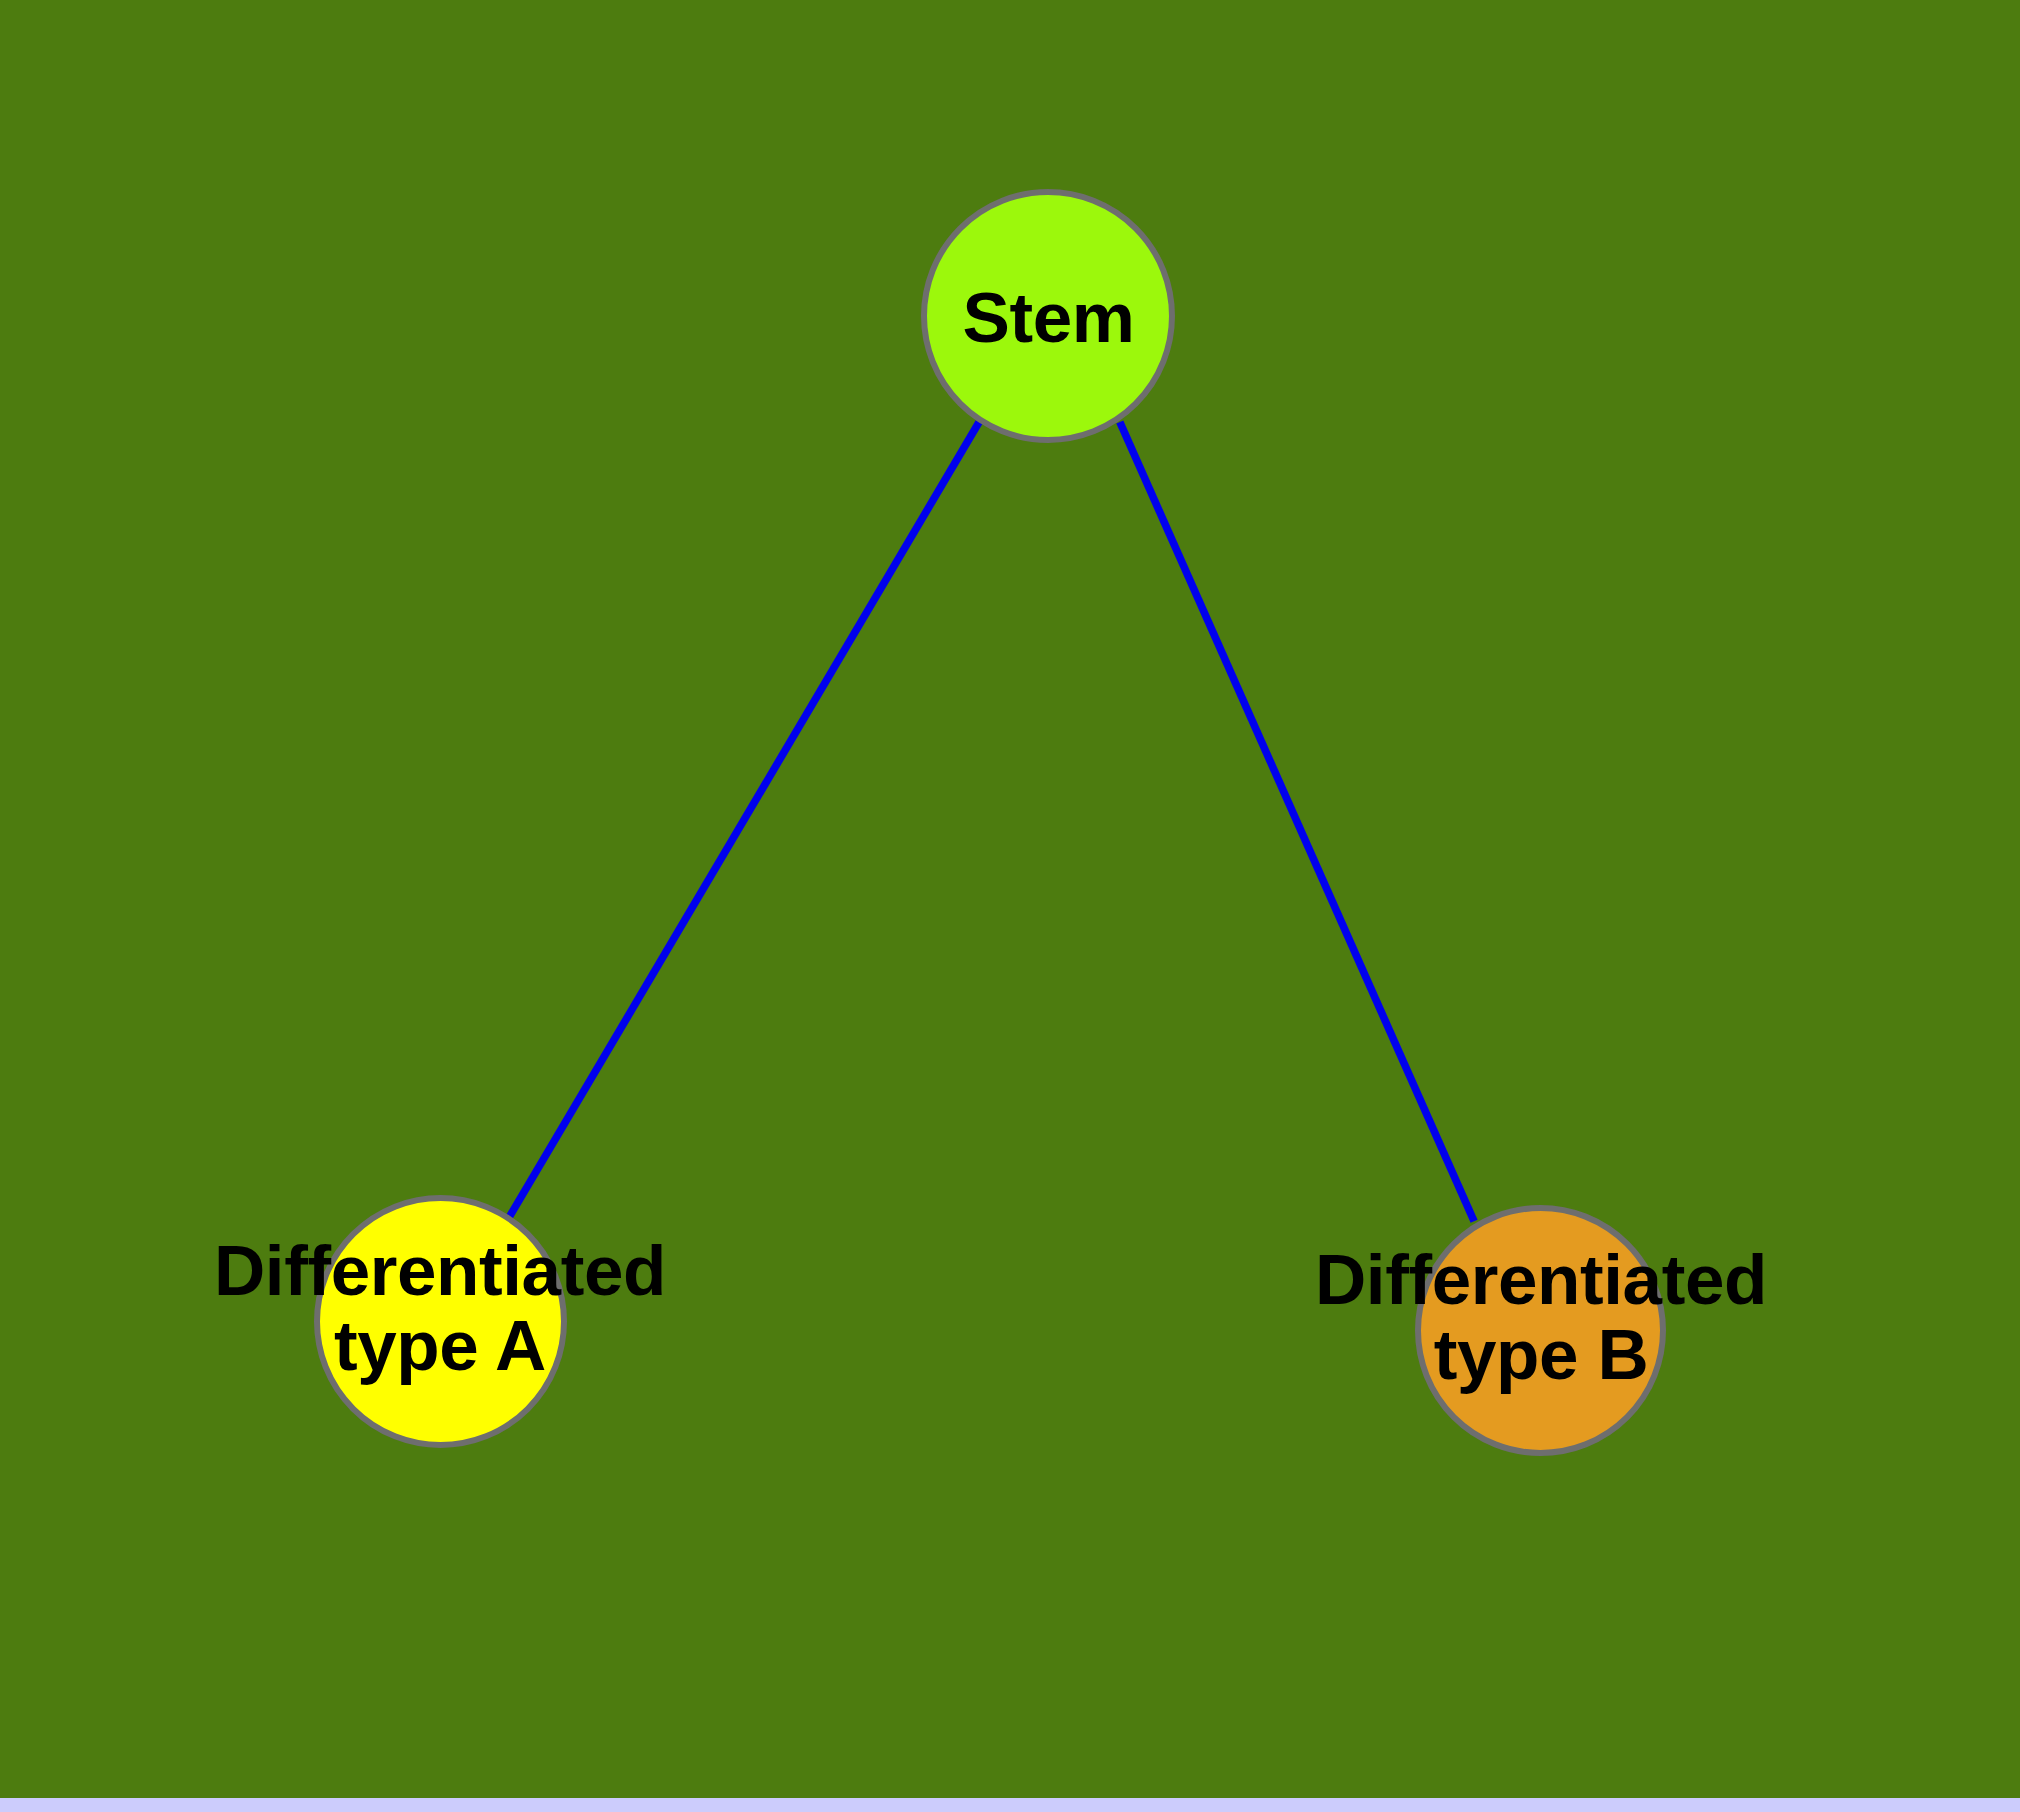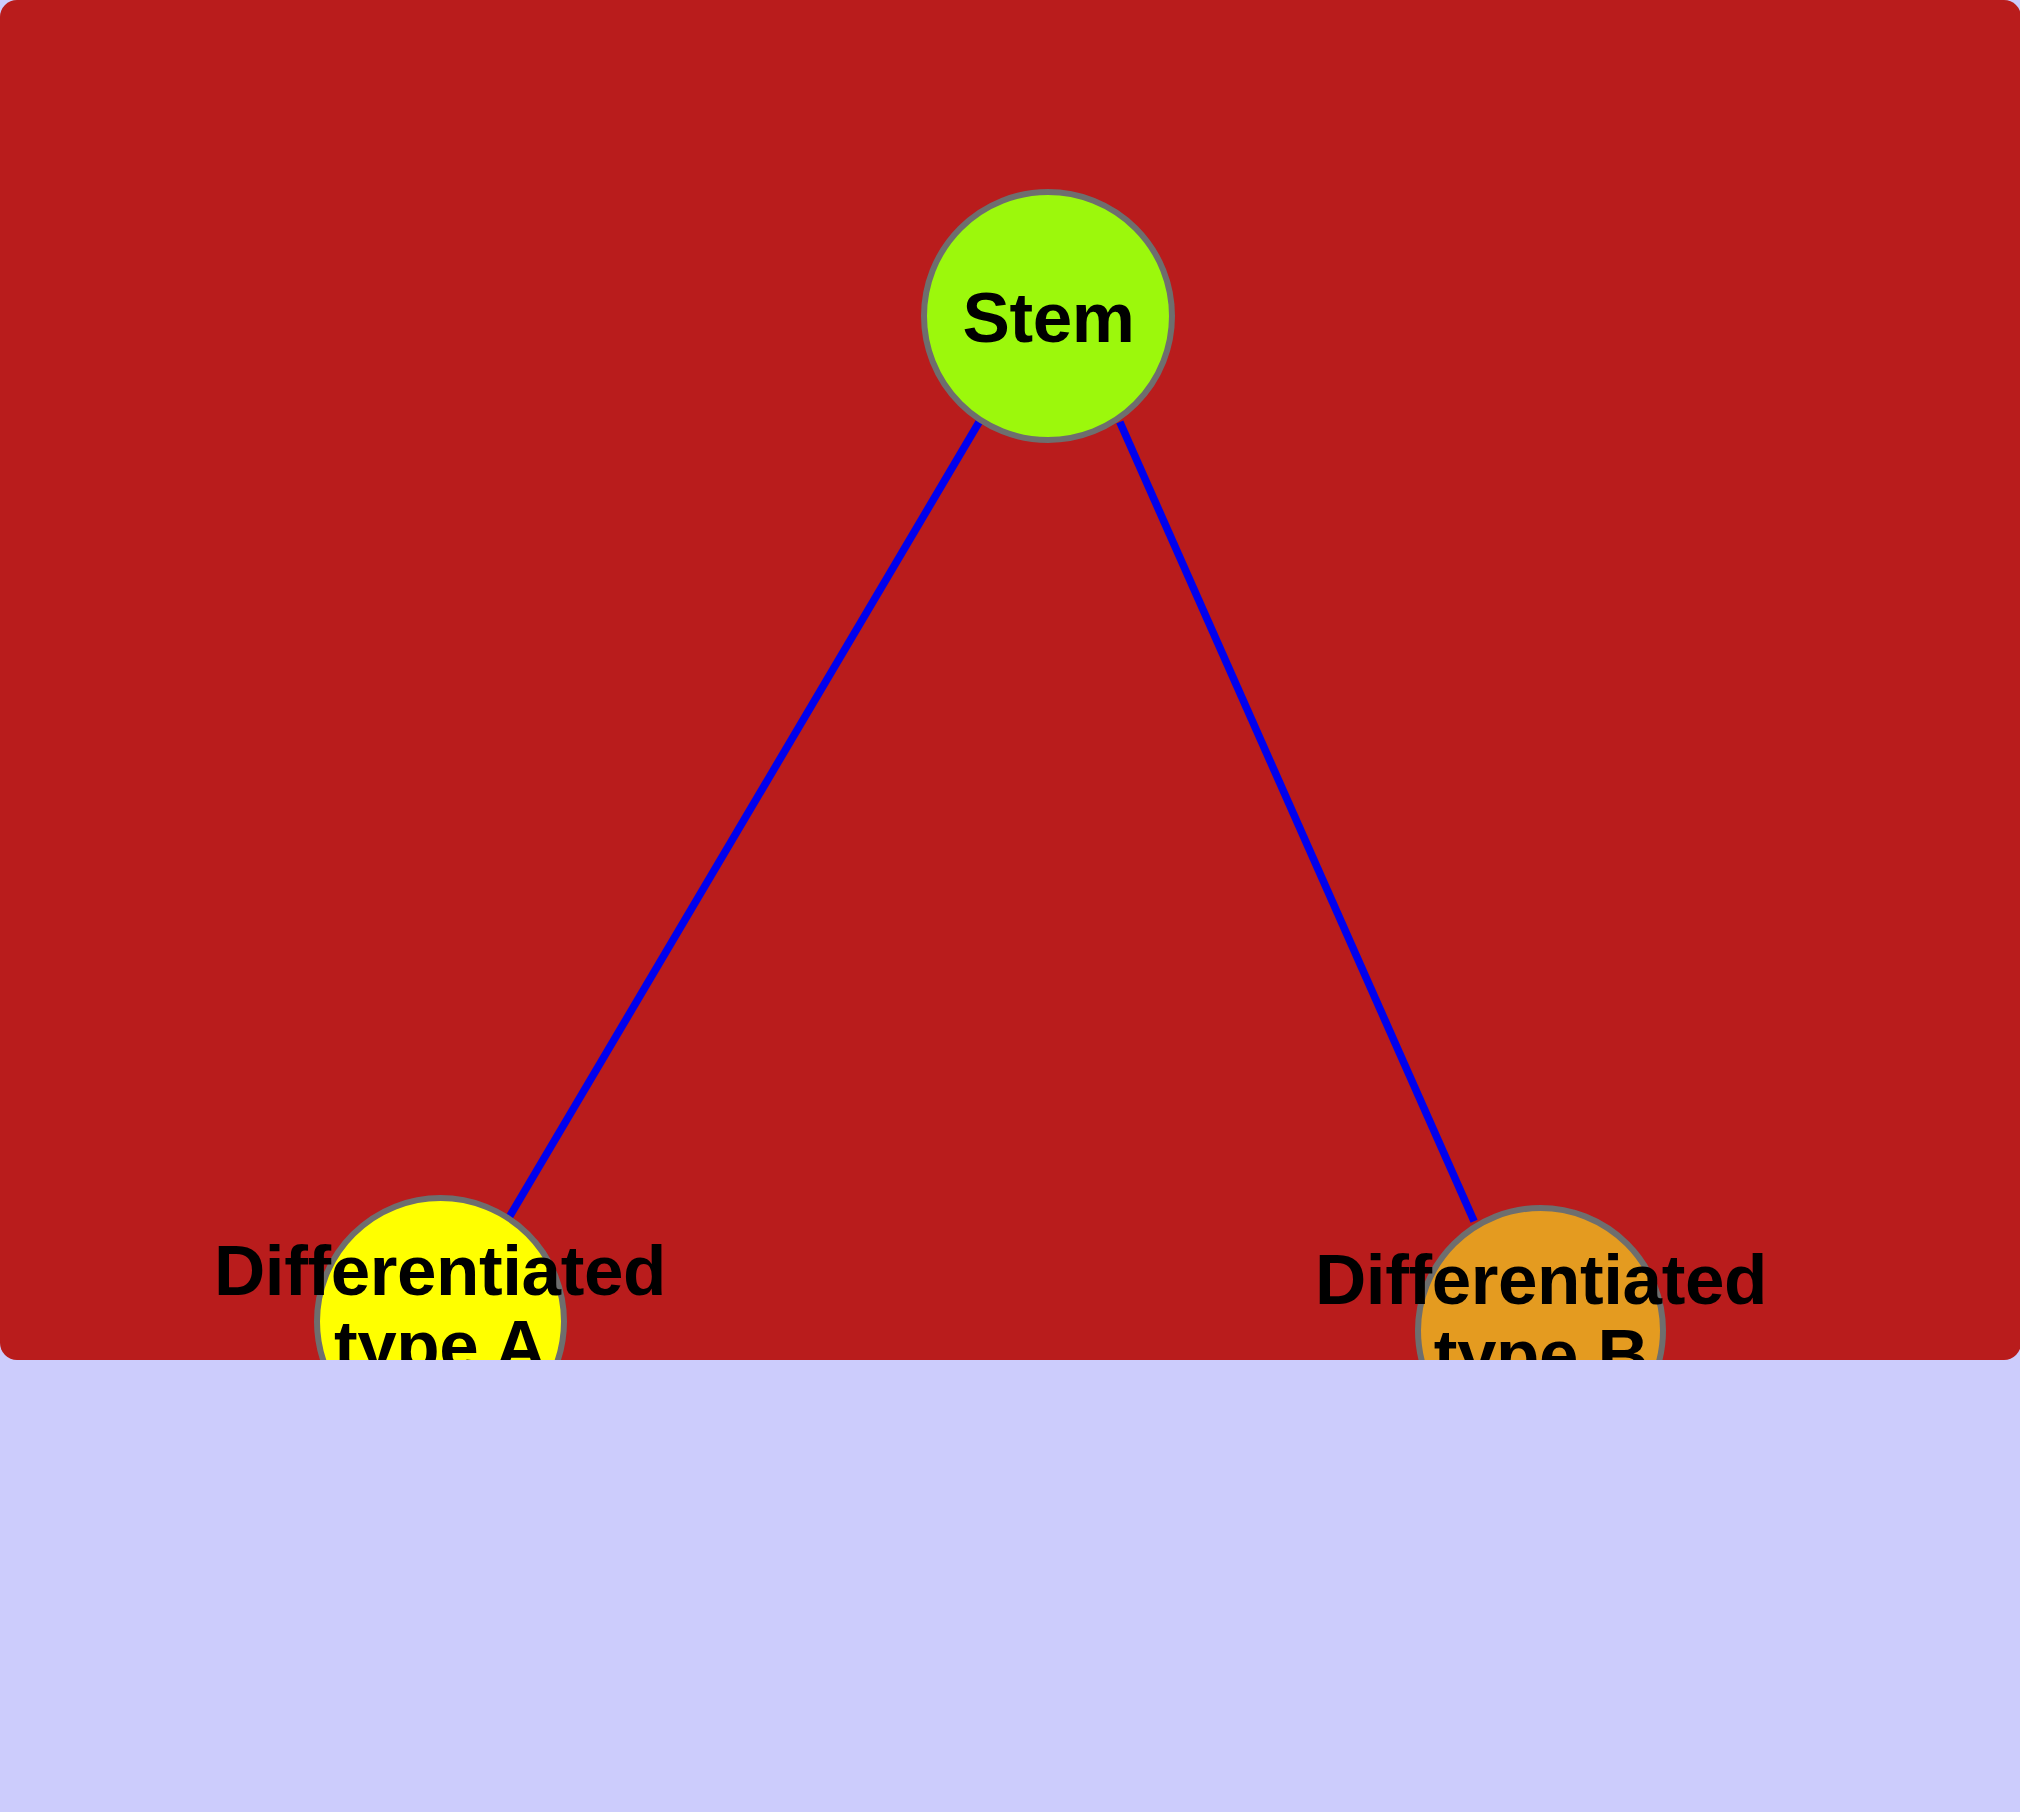--- a/index.html
+++ b/index.html
@@ -74,21 +74,21 @@
   #label-type-b {
     left: 1202px;
     top: 1242px;
     width: 678px;
     font-size: 71px;
   }
 </style>
 </head>
 <body>
 
-<div id="canvas" style="width: 2021px; height: 1360px; background: #b91c1c; border-radius: 17px;">
+<div id="canvas" style="width: 2021px; height: 1798px; background: #4d7c0f;">
 
   <svg id="edge-layer" viewBox="0 0 2384 2138" xmlns="http://www.w3.org/2000/svg">
     <line id="edge-0" x1="1155" y1="498" x2="600" y2="1437" stroke="#0000ee" stroke-width="9" stroke-linecap="butt"></line>
     <line id="edge-1" x1="1321" y1="498" x2="1739" y2="1441" stroke="#0000ee" stroke-width="9" stroke-linecap="butt"></line>
   </svg>
 
   <div class="node" id="node-stem" style="left: 921px; top: 189px; width: 254px; height: 254px; background: rgb(156, 248, 12); border-color: rgb(110, 110, 110);"></div>
   <div class="node" id="node-type-a" style="left: 314px; top: 1195px; width: 253px; height: 253px; background: rgb(255, 255, 0); border-color: rgb(110, 110, 110);"></div>
   <div class="node" id="node-type-b" style="left: 1415px; top: 1205px; width: 251px; height: 251px; background: rgb(228, 155, 32); border-color: rgb(110, 110, 110);"></div>
 

